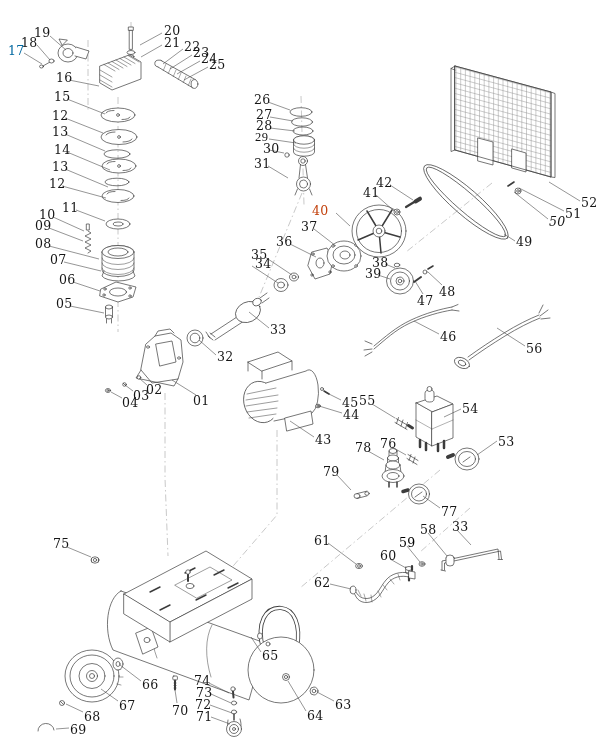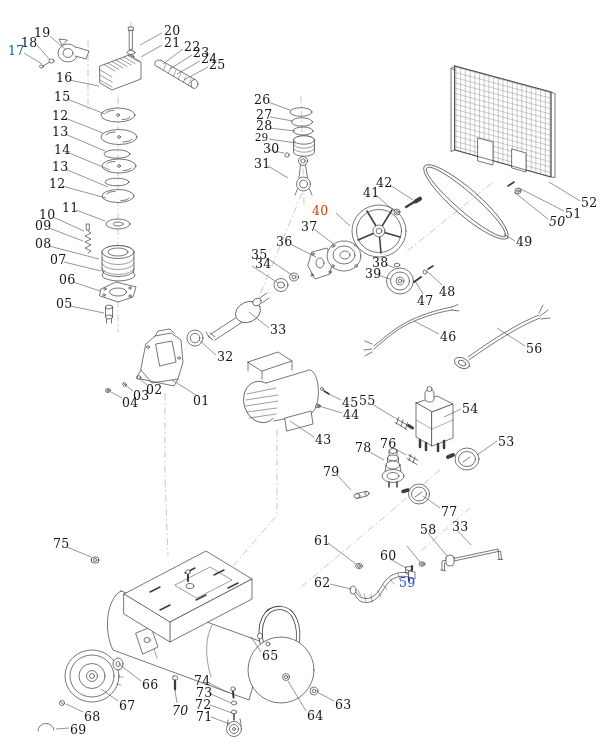--- a/index.html
+++ b/index.html
@@ -560,31 +560,31 @@
       <div class="plabel" style="left: 342px; top: 396px; color: rgb(22, 22, 22);">45</div>
       <div class="plabel" style="left: 359px; top: 394px; color: rgb(22, 22, 22);">55</div>
       <div class="plabel" style="left: 355px; top: 441px; color: rgb(22, 22, 22);">78</div>
       <div class="plabel" style="left: 380px; top: 437px; color: rgb(22, 22, 22);">76</div>
       <div class="plabel" style="left: 462px; top: 402px; color: rgb(22, 22, 22);">54</div>
       <div class="plabel" style="left: 498px; top: 435px; color: rgb(22, 22, 22);">53</div>
       <div class="plabel" style="left: 323px; top: 465px; color: rgb(22, 22, 22);">79</div>
       <div class="plabel" style="left: 441px; top: 505px; color: rgb(22, 22, 22);">77</div>
       <div class="plabel" style="left: 452px; top: 520px; color: rgb(22, 22, 22);">33</div>
       <div class="plabel" style="left: 420px; top: 523px; color: rgb(22, 22, 22);">58</div>
-      <div class="plabel" style="left: 399px; top: 536px; color: #1d4ed8; margin-top: 40px;">59</div>
+      <div class="plabel" style="left: 399px; top: 536px; color: #000000;">59</div>
       <div class="plabel" style="left: 380px; top: 549px; color: rgb(22, 22, 22);">60</div>
       <div class="plabel" style="left: 314px; top: 534px; color: rgb(22, 22, 22);">61</div>
       <div class="plabel" style="left: 314px; top: 576px; color: rgb(22, 22, 22);">62</div>
       <div class="plabel" style="left: 262px; top: 649px; color: rgb(22, 22, 22);">65</div>
       <div class="plabel" style="left: 335px; top: 698px; color: rgb(22, 22, 22);">63</div>
       <div class="plabel" style="left: 307px; top: 709px; color: rgb(22, 22, 22);">64</div>
       <div class="plabel" style="left: 53px; top: 537px; color: rgb(22, 22, 22);">75</div>
       <div class="plabel" style="left: 142px; top: 678px; color: rgb(22, 22, 22);">66</div>
       <div class="plabel" style="left: 119px; top: 699px; color: rgb(22, 22, 22);">67</div>
       <div class="plabel" style="left: 84px; top: 710px; color: rgb(22, 22, 22);">68</div>
       <div class="plabel" style="left: 70px; top: 723px; color: rgb(22, 22, 22);">69</div>
-      <div class="plabel" style="left: 172px; top: 704px; color: rgb(22, 22, 22); font-style: italic;">70</div>
+      <div class="plabel" style="left: 172px; top: 704px; color: rgb(22, 22, 22);">70</div>
       <div class="plabel" style="left: 194px; top: 674px; color: rgb(22, 22, 22);">74</div>
       <div class="plabel" style="left: 196px; top: 686px; color: rgb(22, 22, 22);">73</div>
       <div class="plabel" style="left: 195px; top: 698px; color: rgb(22, 22, 22);">72</div>
       <div class="plabel" style="left: 196px; top: 710px; color: rgb(22, 22, 22);">71</div>
     </div>
 </div>
 
 </body></html>

